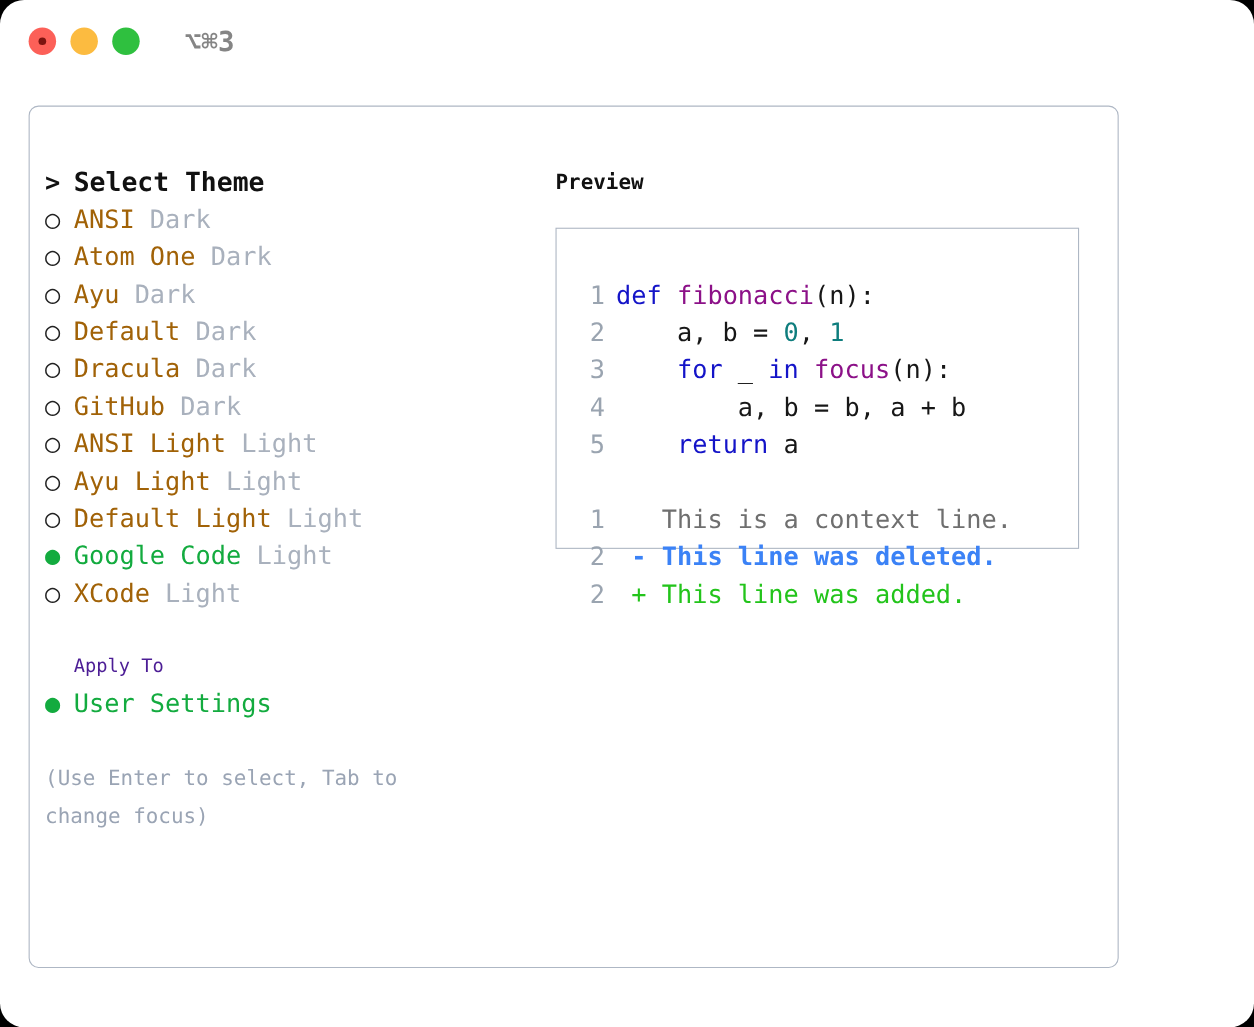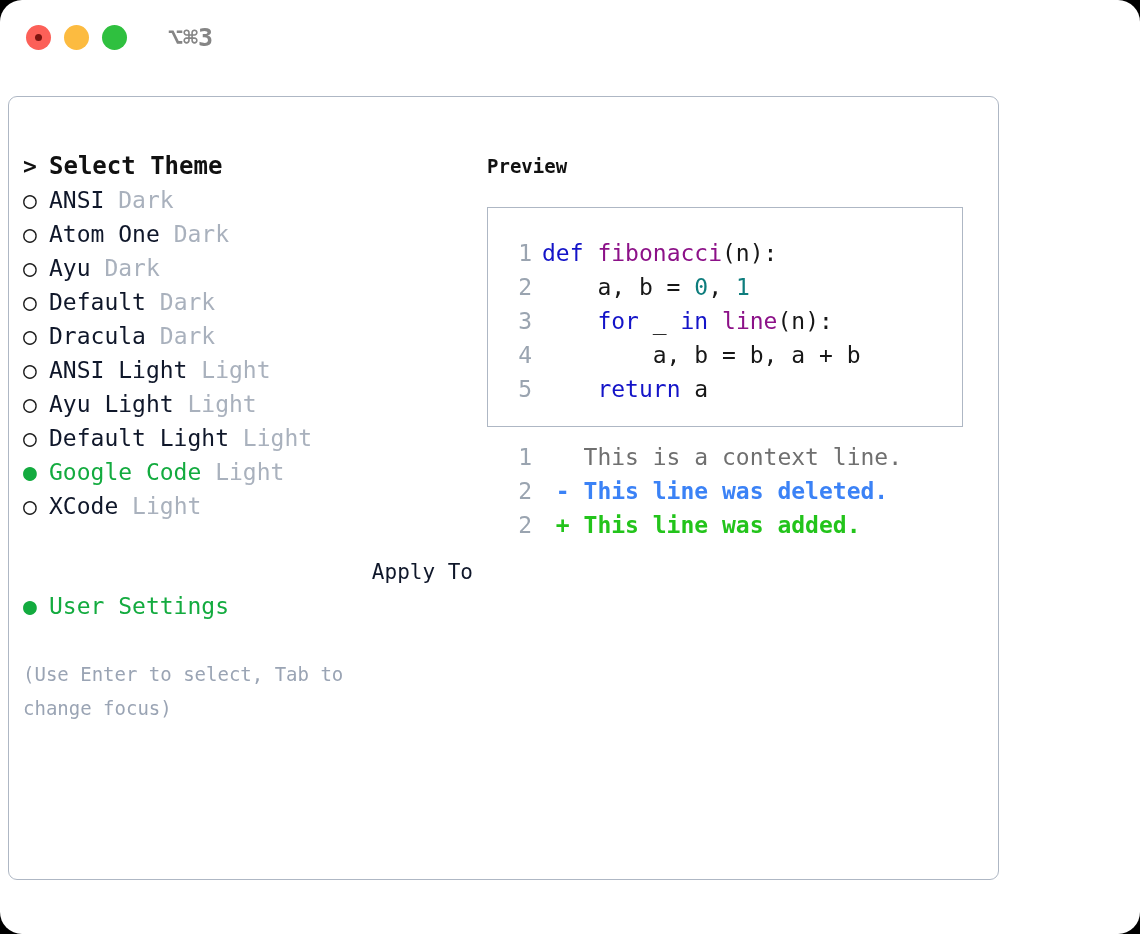--- a/index.html
+++ b/index.html
@@ -65,21 +65,21 @@
     font-size: 25px;
     font-weight: bold;
     color: #858585;
     letter-spacing: 0px;
     line-height: 30px;
   }
 
   
   #panel {
     position: absolute;
-    left: 8px;
+    left: 26px;
     top: 96px;
     width: 991px;
     height: 784px;
     border: 1.5px solid #aeb7c4;
     border-radius: 9px;
     box-sizing: border-box;
     background: #ffffff;
   }
 
   
@@ -100,34 +100,33 @@
     display: inline-block;
     width: 26px;
     font-size: 23px;
   }
   .header-row {
     font-weight: bold;
     color: #111111;
     font-size: 24px;
   }
   .header-row .marker { font-weight: bold; }
-  .name { color: #0f172a; }
+  .name { color: #a16207; }
   .cat  { color: #a9b1bd; }
   .row.selected .marker,
   .row.selected .name { color: #13ab3f; }
 
   
   .section-gap { height: 32px; }
   .apply-header {
     height: 34px;
     line-height: 34px;
-    font-size: 21px;
-    color: #0f172a;
+    font-size: 17px;
+    color: #4c1d95;
     padding-left: 26px;
-    text-align: right;
   }
 
   #hint {
     margin-top: 34px;
     font-size: 19px;
     line-height: 34px;
     color: #9aa4b4;
     width: 420px;
     white-space: pre-wrap;
   }
@@ -141,25 +140,25 @@
   }
   #preview-title {
     font-size: 19px;
     font-weight: bold;
     color: #111111;
     line-height: 34px;
   }
   #preview-box {
     margin-top: 24px;
     width: 476px;
-    height: 220px;
+    height: 292px;
     border: 1.5px solid #aeb7c4;
     box-sizing: border-box;
     background: #ffffff;
-    padding: 28px 0 0 0;
+    padding: 44px 0 0 0;
     position: relative;
   }
   .code-line {
     height: 34px;
     line-height: 34px;
     font-size: 23px;
     white-space: pre;
     padding-left: 18px;
   }
   .ln {
@@ -170,21 +169,21 @@
     margin-right: 10px;
   }
   .kw  { color: #1414c8; }
   .fn  { color: #8c1188; }
   .num { color: #0e7d7d; }
   .pl  { color: #171717; }
   .blank-line { height: 34px; }
 
   .diff-ctx { color: #6f6f6f; }
   .diff-del { color: #3b82f6; font-weight: bold; }
-  .diff-add { color: #23c41b; font-weight: bold; }
+  .diff-add { color: #23c41b; }
 </style>
 </head>
 <body>
 
 <div id="window">
 
   <div id="titlebar">
     <div class="traffic-lights">
       <span class="dot dot-red"></span>
       <span class="dot dot-yellow"></span>
@@ -200,20 +199,21 @@
       <div class="row header-row">
         <span class="marker">&gt;</span><span>Select Theme</span>
       </div>
 
       <div id="theme-list">
           <div class="row"><span class="marker">○</span><span class="name">ANSI</span><span class="cat"> Dark</span></div>
           <div class="row"><span class="marker">○</span><span class="name">Atom One</span><span class="cat"> Dark</span></div>
           <div class="row"><span class="marker">○</span><span class="name">Ayu</span><span class="cat"> Dark</span></div>
           <div class="row"><span class="marker">○</span><span class="name">Default</span><span class="cat"> Dark</span></div>
           <div class="row"><span class="marker">○</span><span class="name">Dracula</span><span class="cat"> Dark</span></div>
+          <div class="row"><span class="marker">○</span><span class="name">GitHub</span><span class="cat"> Dark</span></div>
           <div class="row"><span class="marker">○</span><span class="name">ANSI Light</span><span class="cat"> Light</span></div>
           <div class="row"><span class="marker">○</span><span class="name">Ayu Light</span><span class="cat"> Light</span></div>
           <div class="row"><span class="marker">○</span><span class="name">Default Light</span><span class="cat"> Light</span></div>
           <div class="row selected"><span class="marker">●</span><span class="name">Google Code</span><span class="cat"> Light</span></div>
           <div class="row"><span class="marker">○</span><span class="name">XCode</span><span class="cat"> Light</span></div>
         </div>
 
       <div class="section-gap"></div>
 
       <div class="apply-header">Apply To</div>
@@ -225,21 +225,21 @@
       <div id="hint">(Use Enter to select, Tab to
 change focus)</div>
     </div>
 
     <div id="right-col">
       <div id="preview-title">Preview</div>
       <div id="preview-box">
         <div id="code-block">
             <div class="code-line"><span class="ln">1</span><span class="kw">def </span><span class="fn">fibonacci</span><span class="pl">(n):</span></div>
             <div class="code-line"><span class="ln">2</span><span class="pl">    a, b = </span><span class="num">0</span><span class="pl">, </span><span class="num">1</span></div>
-            <div class="code-line"><span class="ln">3</span><span class="pl">    </span><span class="kw">for</span><span class="pl"> _ </span><span class="kw">in</span><span class="pl"> </span><span class="fn">line</span><span class="pl">(n):</span></div>
+            <div class="code-line"><span class="ln">3</span><span class="pl">    </span><span class="kw">for</span><span class="pl"> _ </span><span class="kw">in</span><span class="pl"> </span><span class="fn">focus</span><span class="pl">(n):</span></div>
             <div class="code-line"><span class="ln">4</span><span class="pl">        a, b = b, a + b</span></div>
             <div class="code-line"><span class="ln">5</span><span class="pl">    </span><span class="kw">return</span><span class="pl"> a</span></div>
           </div>
         <div class="blank-line"></div>
         <div id="diff-block">
             <div class="code-line"><span class="ln">1</span><span class="diff-ctx">   This is a context line.</span></div>
             <div class="code-line"><span class="ln">2</span><span class="diff-del"> - This line was deleted.</span></div>
             <div class="code-line"><span class="ln">2</span><span class="diff-add"> + This line was added.</span></div>
           </div>
       </div>

